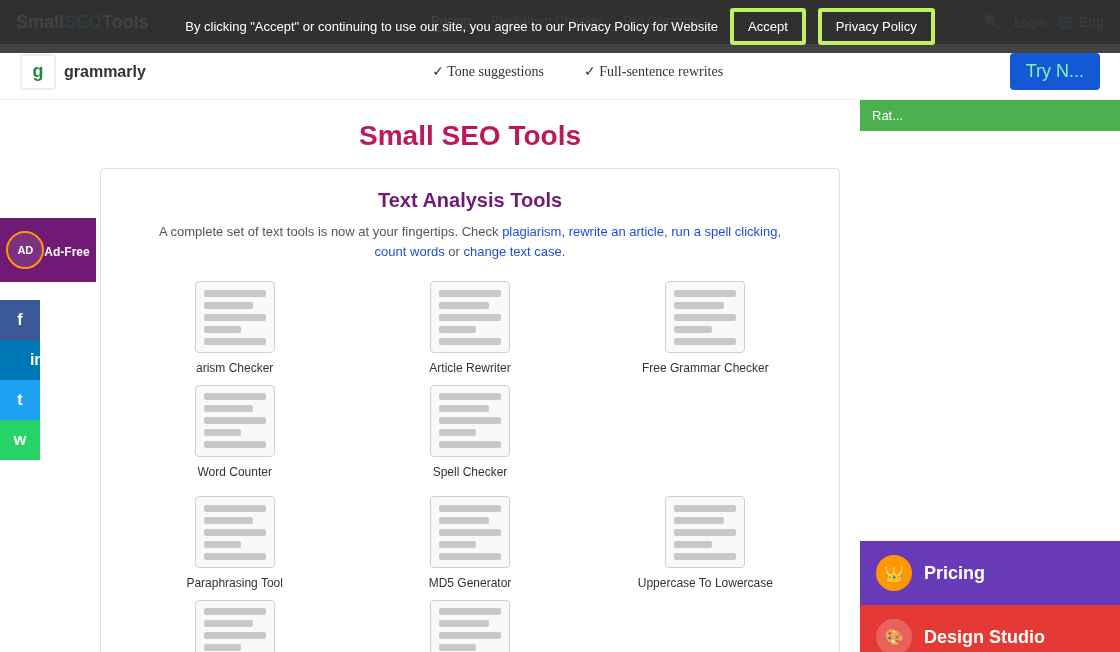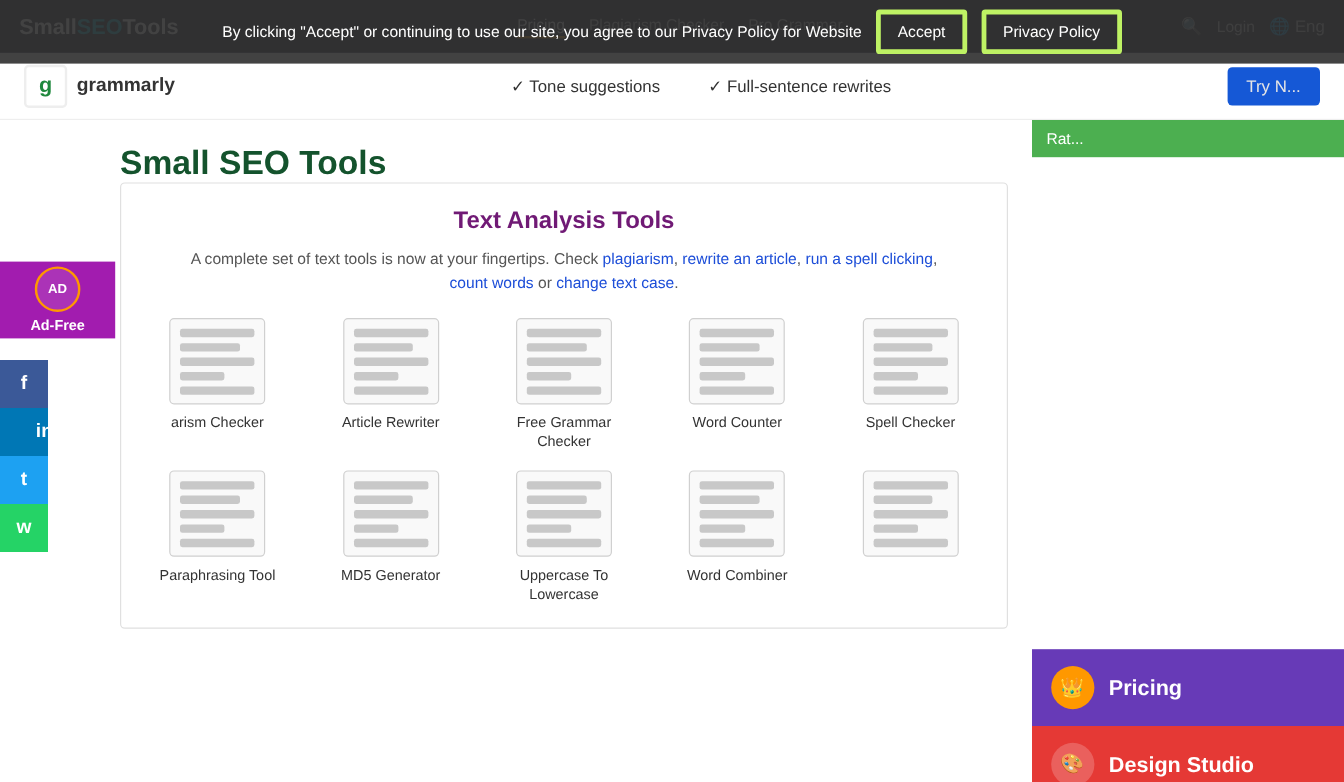--- a/index.html
+++ b/index.html
@@ -122,29 +122,29 @@
     }
     .grammarly-features {
       display: flex;
       gap: 40px;
       flex: 1;
       justify-content: center;
     }
     .grammarly-features span {
       font-size: 14px;
       color: #333;
-      font-family: Liberation Sans, sans-serif;
+      font-family: Liberation Serif, serif;
     }
     .grammarly-try {
       background: #1558d6;
-      color: #e5e5e5;
+      color: #86efac;
       padding: 8px 16px;
       border: none;
       border-radius: 4px;
-      font-size: 14px;
+      font-size: 18px;
       cursor: pointer;
       white-space: nowrap;
     }
 
     
     .social-sidebar {
       position: absolute;
       left: 0;
       top: 300px;
       display: flex;
@@ -167,23 +167,23 @@
     .social-tw { background: #1da1f2; }
     .social-wa { background: #25d366; }
 
     
     .adfree-badge {
       position: absolute;
       left: 0;
       top: 218px;
       width: 96px;
       height: 64px;
-      background: #a21caf;
-      display: flex;
-      flex-direction: column;
+      background: #701a75;
+      display: flex;
+      flex-direction: row;
       align-items: center;
       justify-content: center;
       z-index: 20;
       cursor: pointer;
     }
     .adfree-circle {
       width: 38px;
       height: 38px;
       border-radius: 50%;
       border: 2px solid #ff9800;
@@ -281,22 +281,23 @@
       right: 260px;
       bottom: 0;
       background: #fff;
       padding: 20px 20px 0 100px;
       overflow: hidden;
     }
 
     .page-title {
       font-size: 28px;
       font-weight: bold;
-      color: #14532d;
-      text-align: left;
+      color: #be185d;
+      text-align: center;
+      margin-bottom: 16px;
     }
 
     .content-box {
       background: #fff;
       border: 1px solid #e0e0e0;
       border-radius: 4px;
       padding: 20px;
     }
 
     .section-title {
@@ -316,22 +317,22 @@
     }
 
     .section-desc a {
       color: #1d4ed8;
       text-decoration: none;
     }
 
     
     .tools-grid {
       display: grid;
-      grid-template-columns: repeat(5, 1fr);
-      gap: 24px;
+      grid-template-columns: repeat(3, 1fr);
+      gap: 8px;
     }
 
     .tool-item {
       display: flex;
       flex-direction: column;
       align-items: center;
       cursor: pointer;
       gap: 8px;
     }
 

